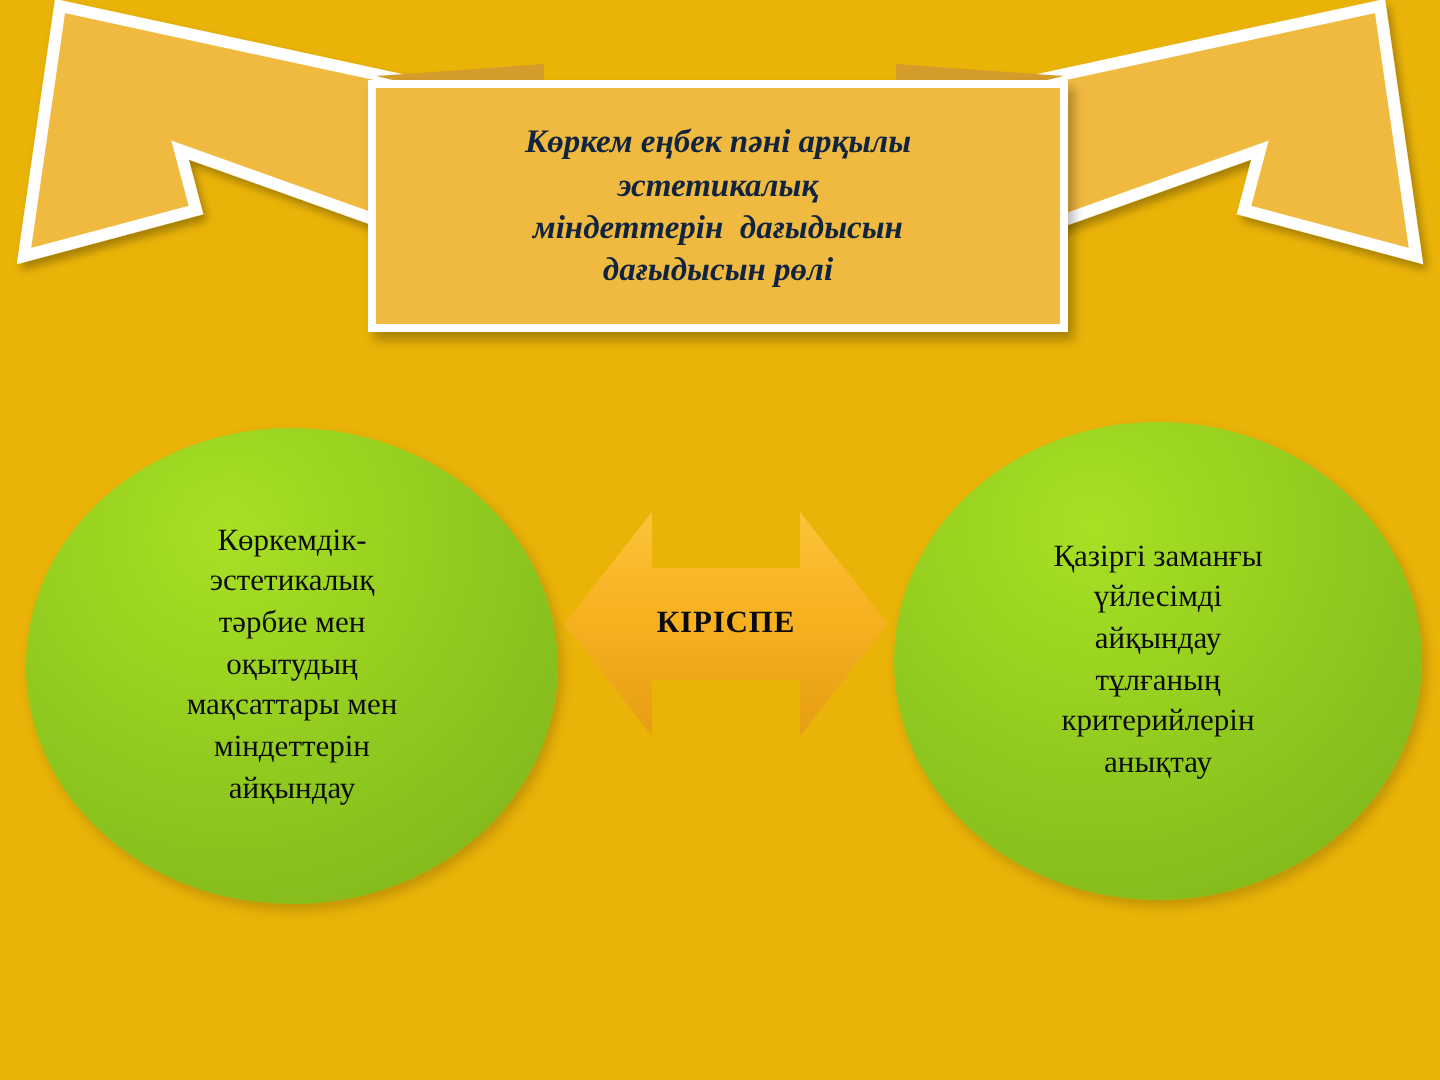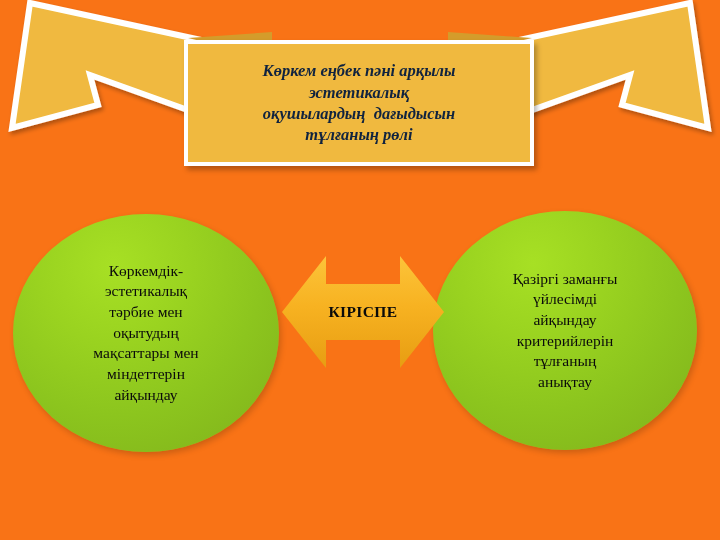--- a/index.html
+++ b/index.html
@@ -10,21 +10,21 @@
     width: 720px;
     height: 540px;
     background: #c5e4f7;
     font-family: "Liberation Sans", sans-serif;
     overflow: hidden;
   }
   #slide {
     position: relative;
     width: 720px;
     height: 540px;
-    background: #f97316;
+    background: #eab308;
     overflow: hidden;
   }
 
   
   .ribbon-layer {
     position: absolute;
     left: 0;
     top: 0;
     width: 720px;
     height: 200px;
@@ -72,21 +72,21 @@
     background: radial-gradient(circle at 38% 22%, #a7e024 0%, #9ad320 30%, #8cc51e 60%, #7fb01b 100%);
     box-shadow: 2px 3px 6px rgba(0,0,0,0.18);
   }
   #circle-left {
     left: 13px;
     top: 214px;
     width: 266px;
     height: 238px;
   }
   #circle-right {
-    left: 433px;
+    left: 447px;
     top: 211px;
     width: 264px;
     height: 239px;
   }
   .circle-text {
     font-family: "Liberation Serif", serif;
     font-weight: normal;
     font-size: 15.5px;
     line-height: 1.33;
     color: #0b0b0b;
@@ -145,44 +145,44 @@
 
       <polygon points="188,38 272,32 272,58" fill="#d49c2b"></polygon>
       <polygon points="532,38 448,32 448,58" fill="#d49c2b"></polygon>
     </svg>
   </div>
 
   <div class="plaque">
     <div class="plaque-text">
       <span class="ln">Көркем еңбек пәні арқылы</span>
       <span class="ln">эстетикалық</span>
-      <span class="ln">оқушылардың  дағыдысын</span>
-      <span class="ln">тұлғаның рөлі</span>
+      <span class="ln">міндеттерін  дағыдысын</span>
+      <span class="ln">дағыдысын рөлі</span>
     </div>
   </div>
 
   <div class="circle" id="circle-left">
     <div class="circle-text">
       <span class="ln">Көркемдік-</span>
       <span class="ln">эстетикалық</span>
       <span class="ln">тәрбие мен</span>
       <span class="ln">оқытудың</span>
       <span class="ln">мақсаттары мен</span>
       <span class="ln">міндеттерін</span>
       <span class="ln">айқындау</span>
     </div>
   </div>
 
   <div class="circle" id="circle-right">
     <div class="circle-text">
       <span class="ln">Қазіргі заманғы</span>
       <span class="ln">үйлесімді</span>
       <span class="ln">айқындау</span>
+      <span class="ln">тұлғаның</span>
       <span class="ln">критерийлерін</span>
-      <span class="ln">тұлғаның</span>
       <span class="ln">анықтау</span>
     </div>
   </div>
 
   <div class="arrow-wrap">
     <svg width="162" height="120" viewBox="0 0 162 120" xmlns="http://www.w3.org/2000/svg">
       <defs>
         <linearGradient id="arrowgrad" x1="0" y1="0" x2="0" y2="1">
           <stop offset="0%" stop-color="#fcc43a"></stop>
           <stop offset="45%" stop-color="#f7b221"></stop>

